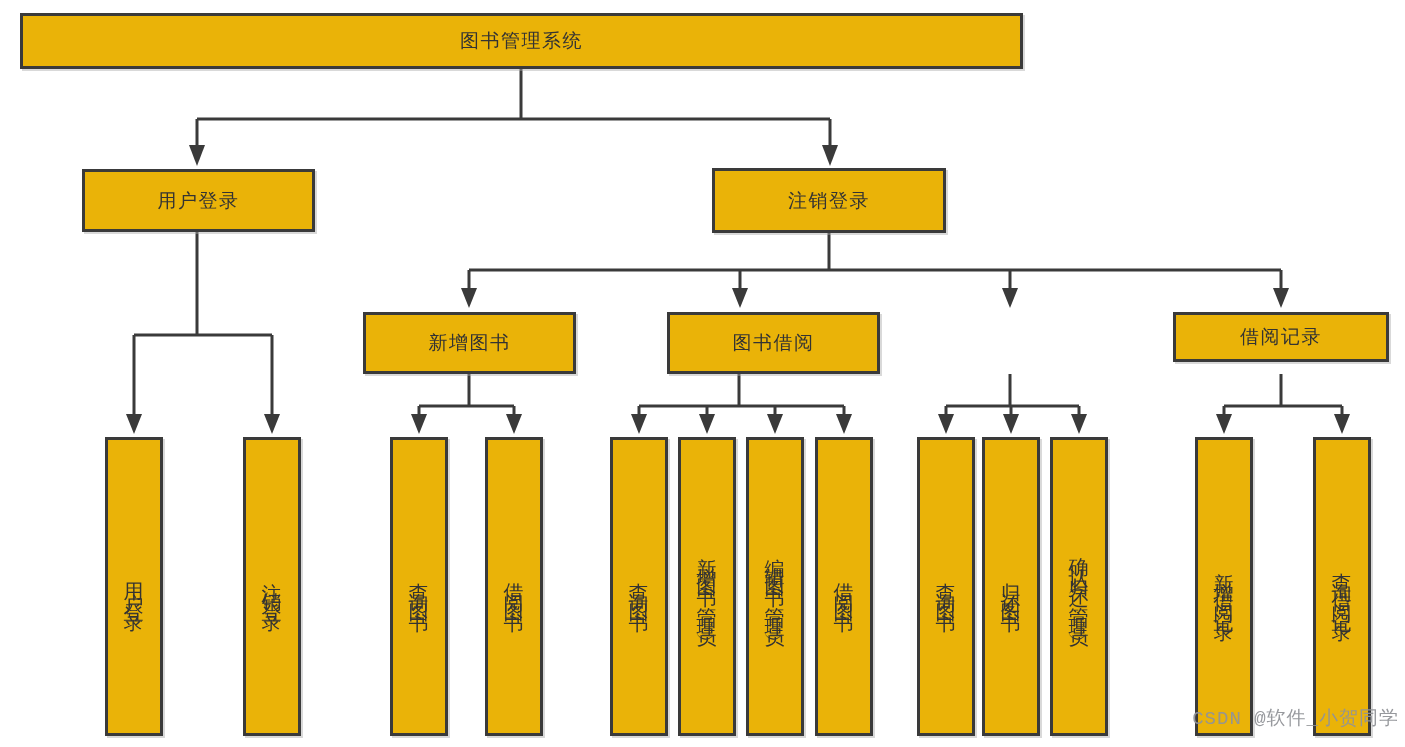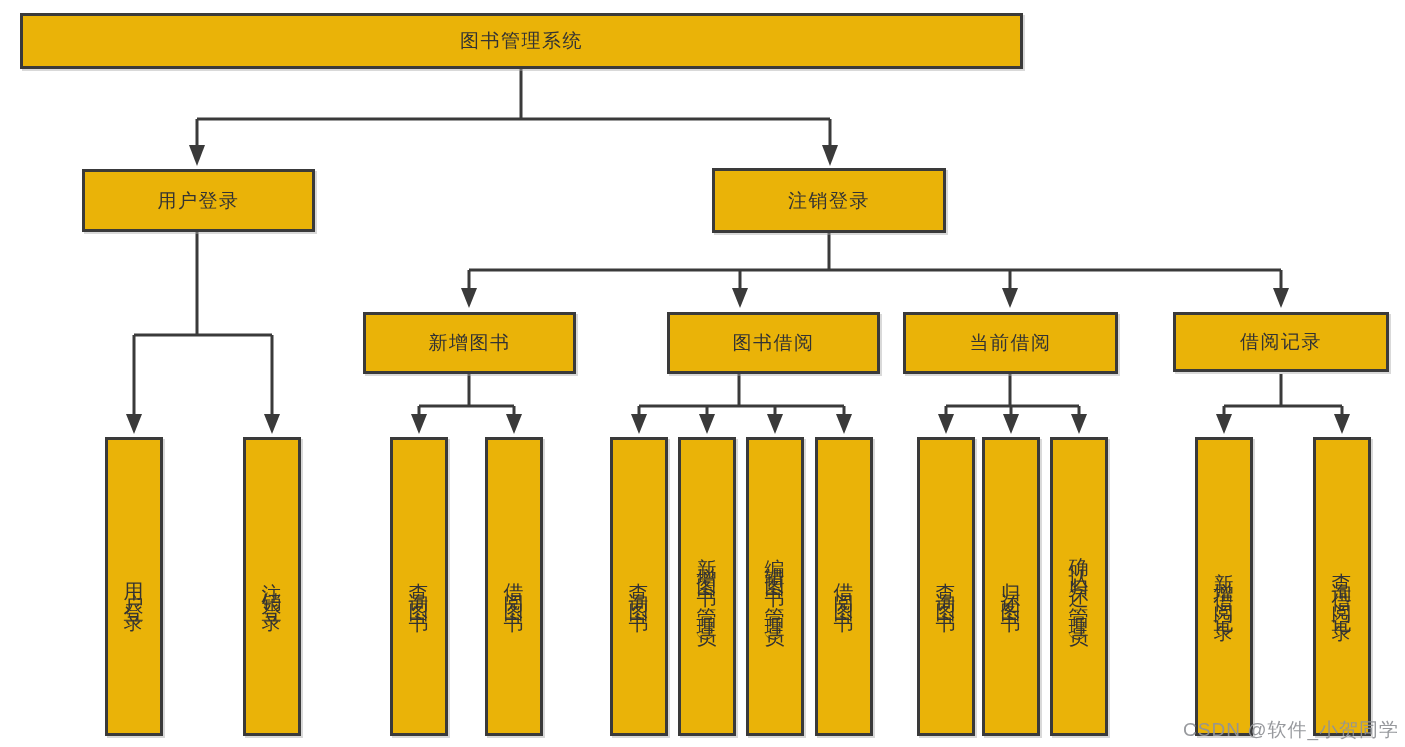--- a/index.html
+++ b/index.html
@@ -29,35 +29,36 @@
     letter-spacing:10px;
     line-height:1;
   }
   
   .n-root{left:20px;top:13px;width:1003px;height:56px;}
   .n-l2a{left:82px;top:169px;width:233px;height:63px;}
   .n-l2b{left:712px;top:168px;width:234px;height:65px;}
   .n-l3a{left:363px;top:312px;width:213px;height:62px;}
   .n-l3b{left:667px;top:312px;width:213px;height:62px;}
   .n-l3c{left:903px;top:312px;width:215px;height:62px;}
-  .n-l3d{left:1173px;top:312px;width:216px;height:60px;}
+  .n-l3d{left:1173px;top:312px;width:216px;height:50px;}
   .leaf{top:437px;width:58px;height:299px;}
   .n-a1{left:105px;} .n-a2{left:243px;}
   .n-b1{left:390px;} .n-b2{left:485px;}
   .n-c1{left:610px;} .n-c2{left:678px;} .n-c3{left:746px;} .n-c4{left:815px;}
   .n-d1{left:917px;} .n-d2{left:982px;} .n-d3{left:1050px;}
   .n-e1{left:1195px;} .n-e2{left:1313px;}
   .watermark{
     position:absolute;
-    right:6px;bottom:4px;
+    right:6px;bottom:16px;
     font-size:19px;
     color:rgba(145,148,152,.95);
     letter-spacing:1px;
     z-index:3;
     white-space:nowrap;
+    font-family:Liberation Mono, monospace;
   }
 </style>
 </head>
 <body>
 
 <div class="stage">
 
   <svg class="connectors" width="1405" height="747" viewBox="0 0 1405 747">
     <g fill="none" stroke-width="3" stroke="#3a3a3a">
 
@@ -108,23 +109,20 @@
   <div class="box h n-l2b">
     <span class="lbl">注销登录</span>
   </div>
 
   <div class="box h n-l3a">
     <span class="lbl">新增图书</span>
   </div>
   <div class="box h n-l3b">
     <span class="lbl">图书借阅</span>
   </div>
-  <div class="box h n-l3c">
-    <span class="lbl">当前借阅</span>
-  </div>
   <div class="box h n-l3d">
     <span class="lbl">借阅记录</span>
   </div>
 
   <div class="box v leaf n-a1">
     <span class="lbl">用户登录</span>
   </div>
   <div class="box v leaf n-a2">
     <span class="lbl">注销登录</span>
   </div>

